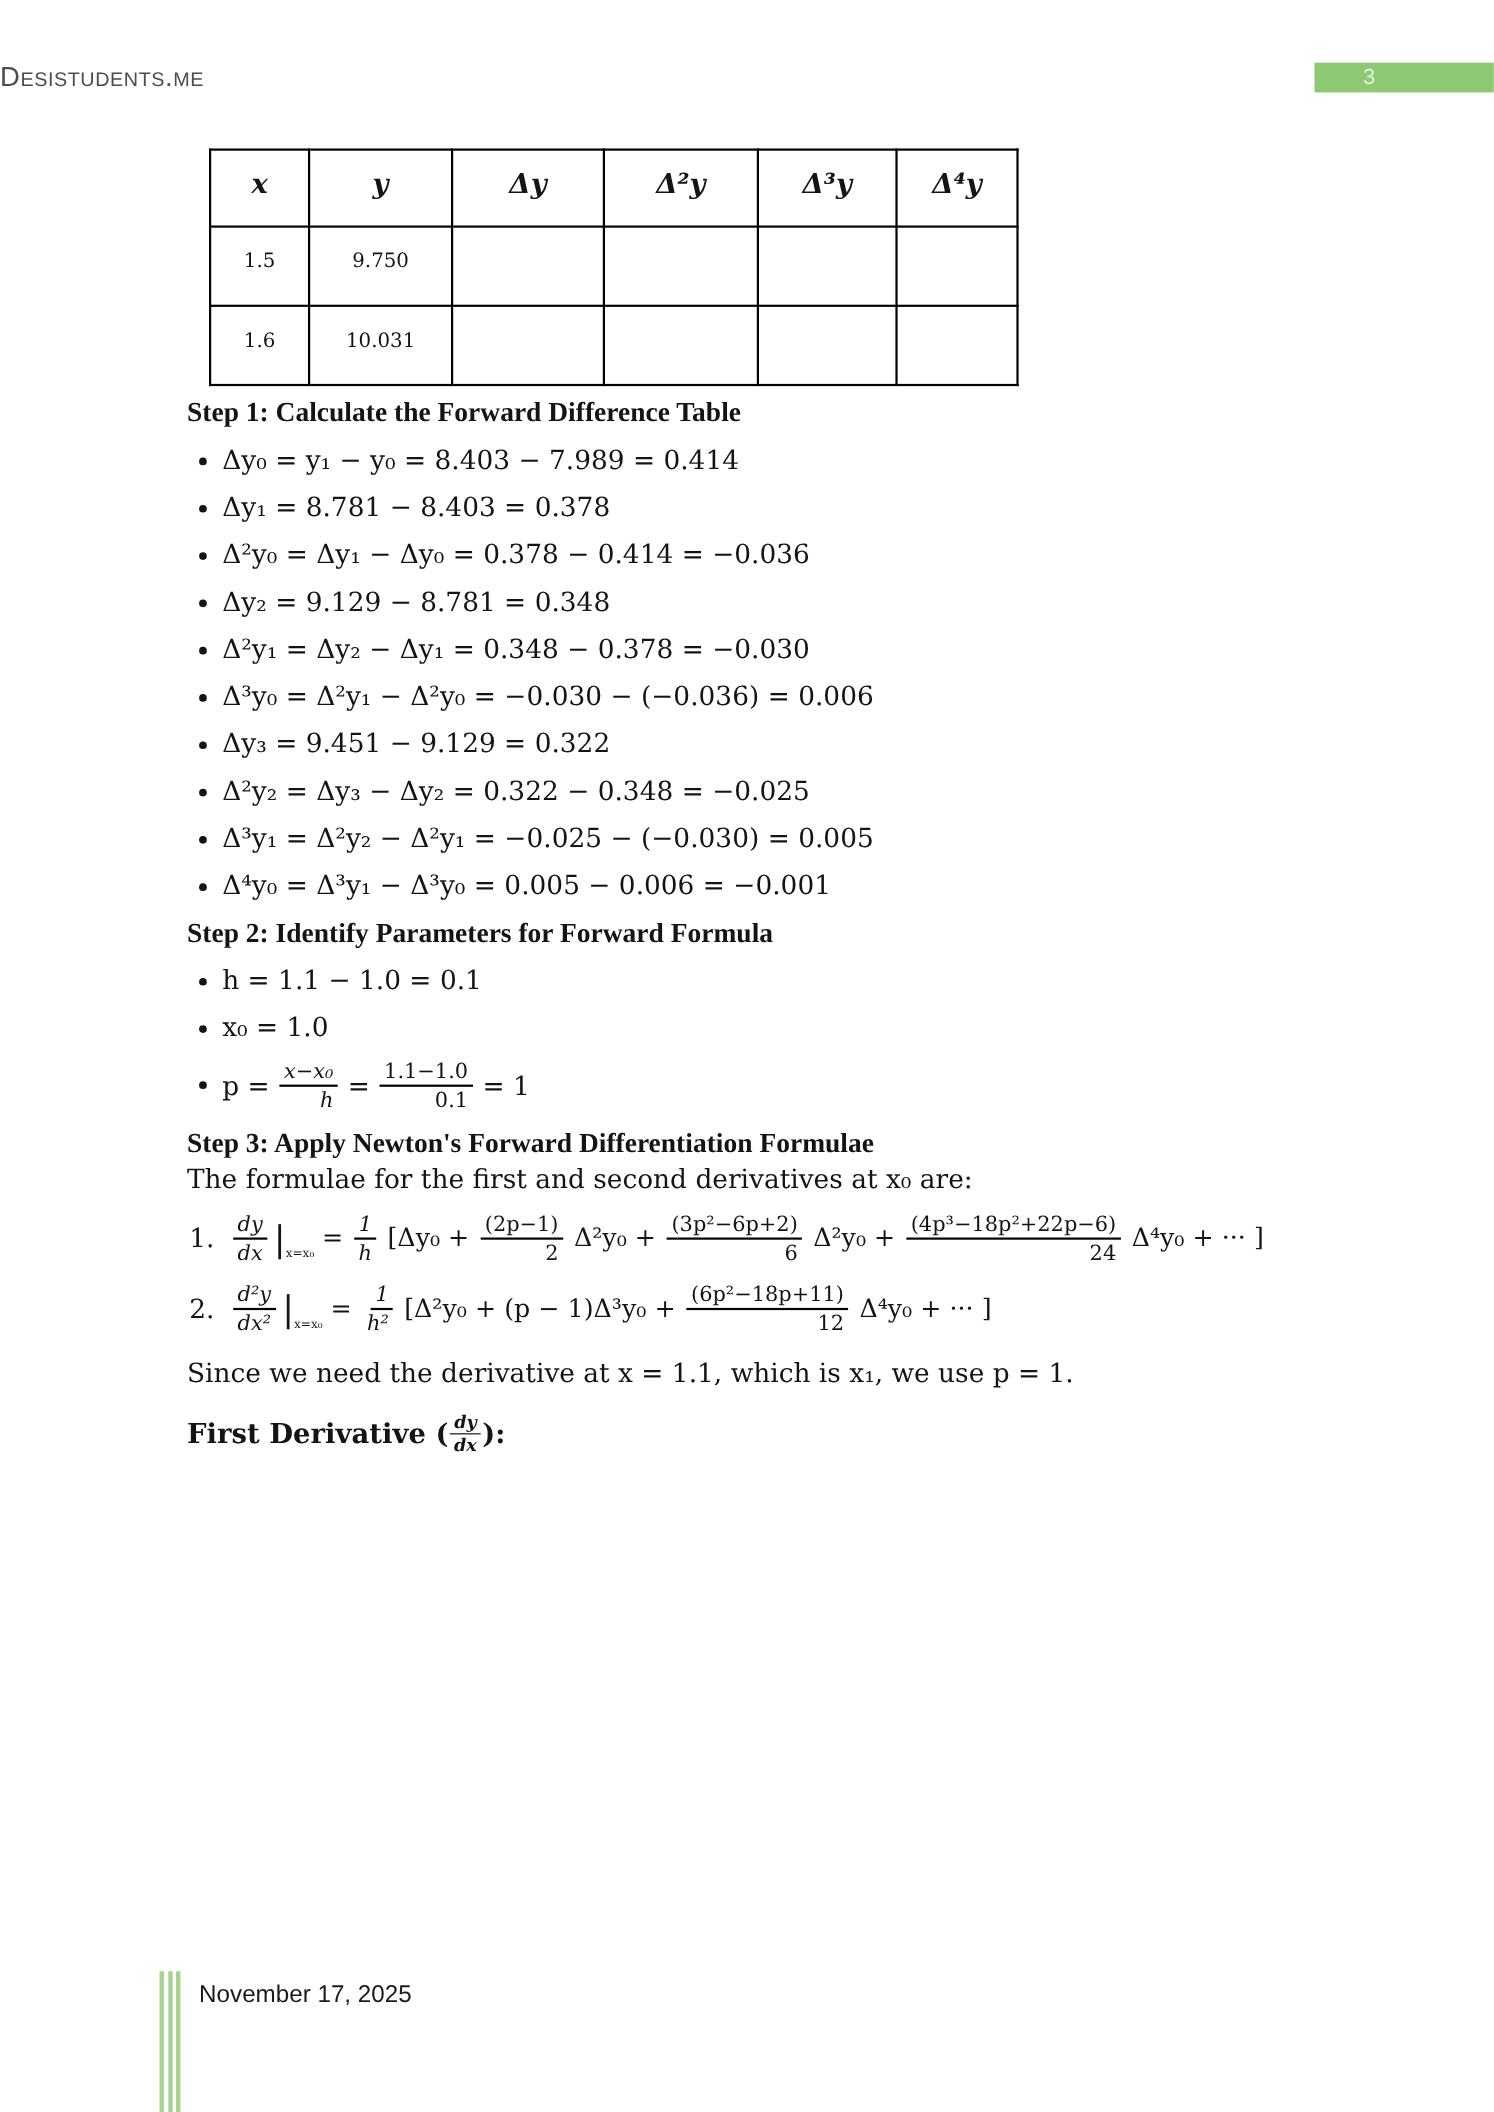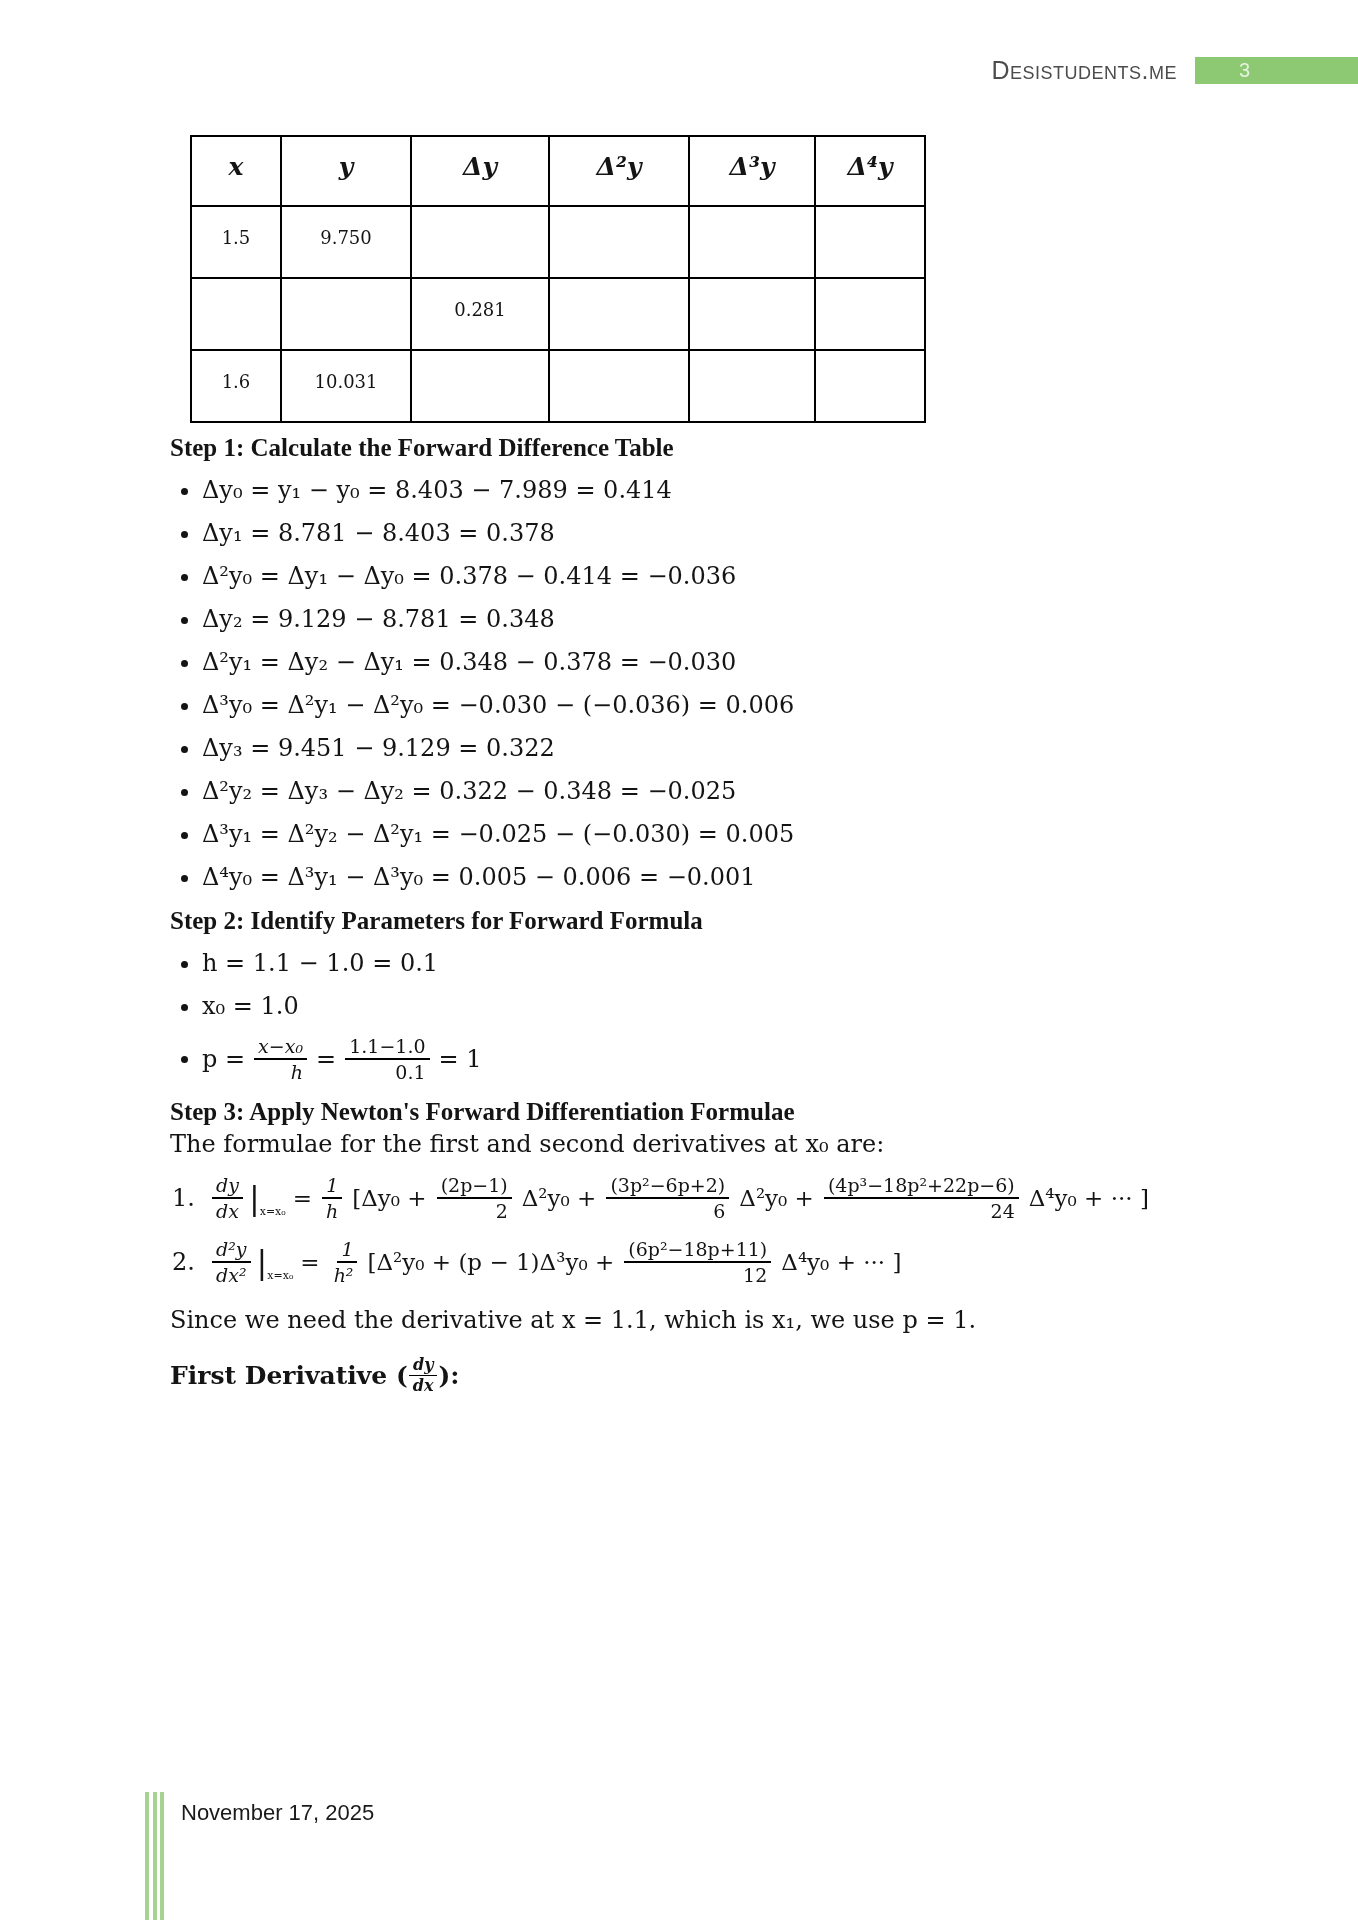--- a/index.html
+++ b/index.html
@@ -5,21 +5,21 @@
   * { margin:0; padding:0; box-sizing:border-box; }
   html,body { background:#ffffff; }
   body {
     width:1358px; height:1920px; position:relative; overflow:hidden;
     font-family:"DejaVu Serif","Liberation Serif",serif; color:#141414;
   }
 
   
   .page-header {
     position:absolute; top:56px; left:0; right:0; height:28px;
-    display:flex; align-items:center; justify-content:flex-end;
+    display:flex; align-items:center; justify-content:space-between;
   }
   .site-name {
     font-family:"Liberation Sans","DejaVu Sans",sans-serif;
     font-variant:small-caps; letter-spacing:0.5px;
     font-size:25px; color:#4c4c4c; margin-right:18px; line-height:28px;
   }
   .page-badge {
     width:163px; height:27px; background:#8dc873;
     display:flex; align-items:center;
   }
@@ -119,28 +119,20 @@
         <th class="col-d2">Δ²y</th>
         <th class="col-d3">Δ³y</th>
         <th class="col-d4">Δ⁴y</th>
       </tr>
     </thead>
     <tbody>
       <tr>
         <td>1.5</td>
         <td>9.750</td>
         <td></td>
-        <td></td>
-        <td></td>
-        <td></td>
-      </tr>
-      <tr>
-        <td></td>
-        <td></td>
-        <td>0.281</td>
         <td></td>
         <td></td>
         <td></td>
       </tr>
       <tr>
         <td>1.6</td>
         <td>10.031</td>
         <td></td>
         <td></td>
         <td></td>

